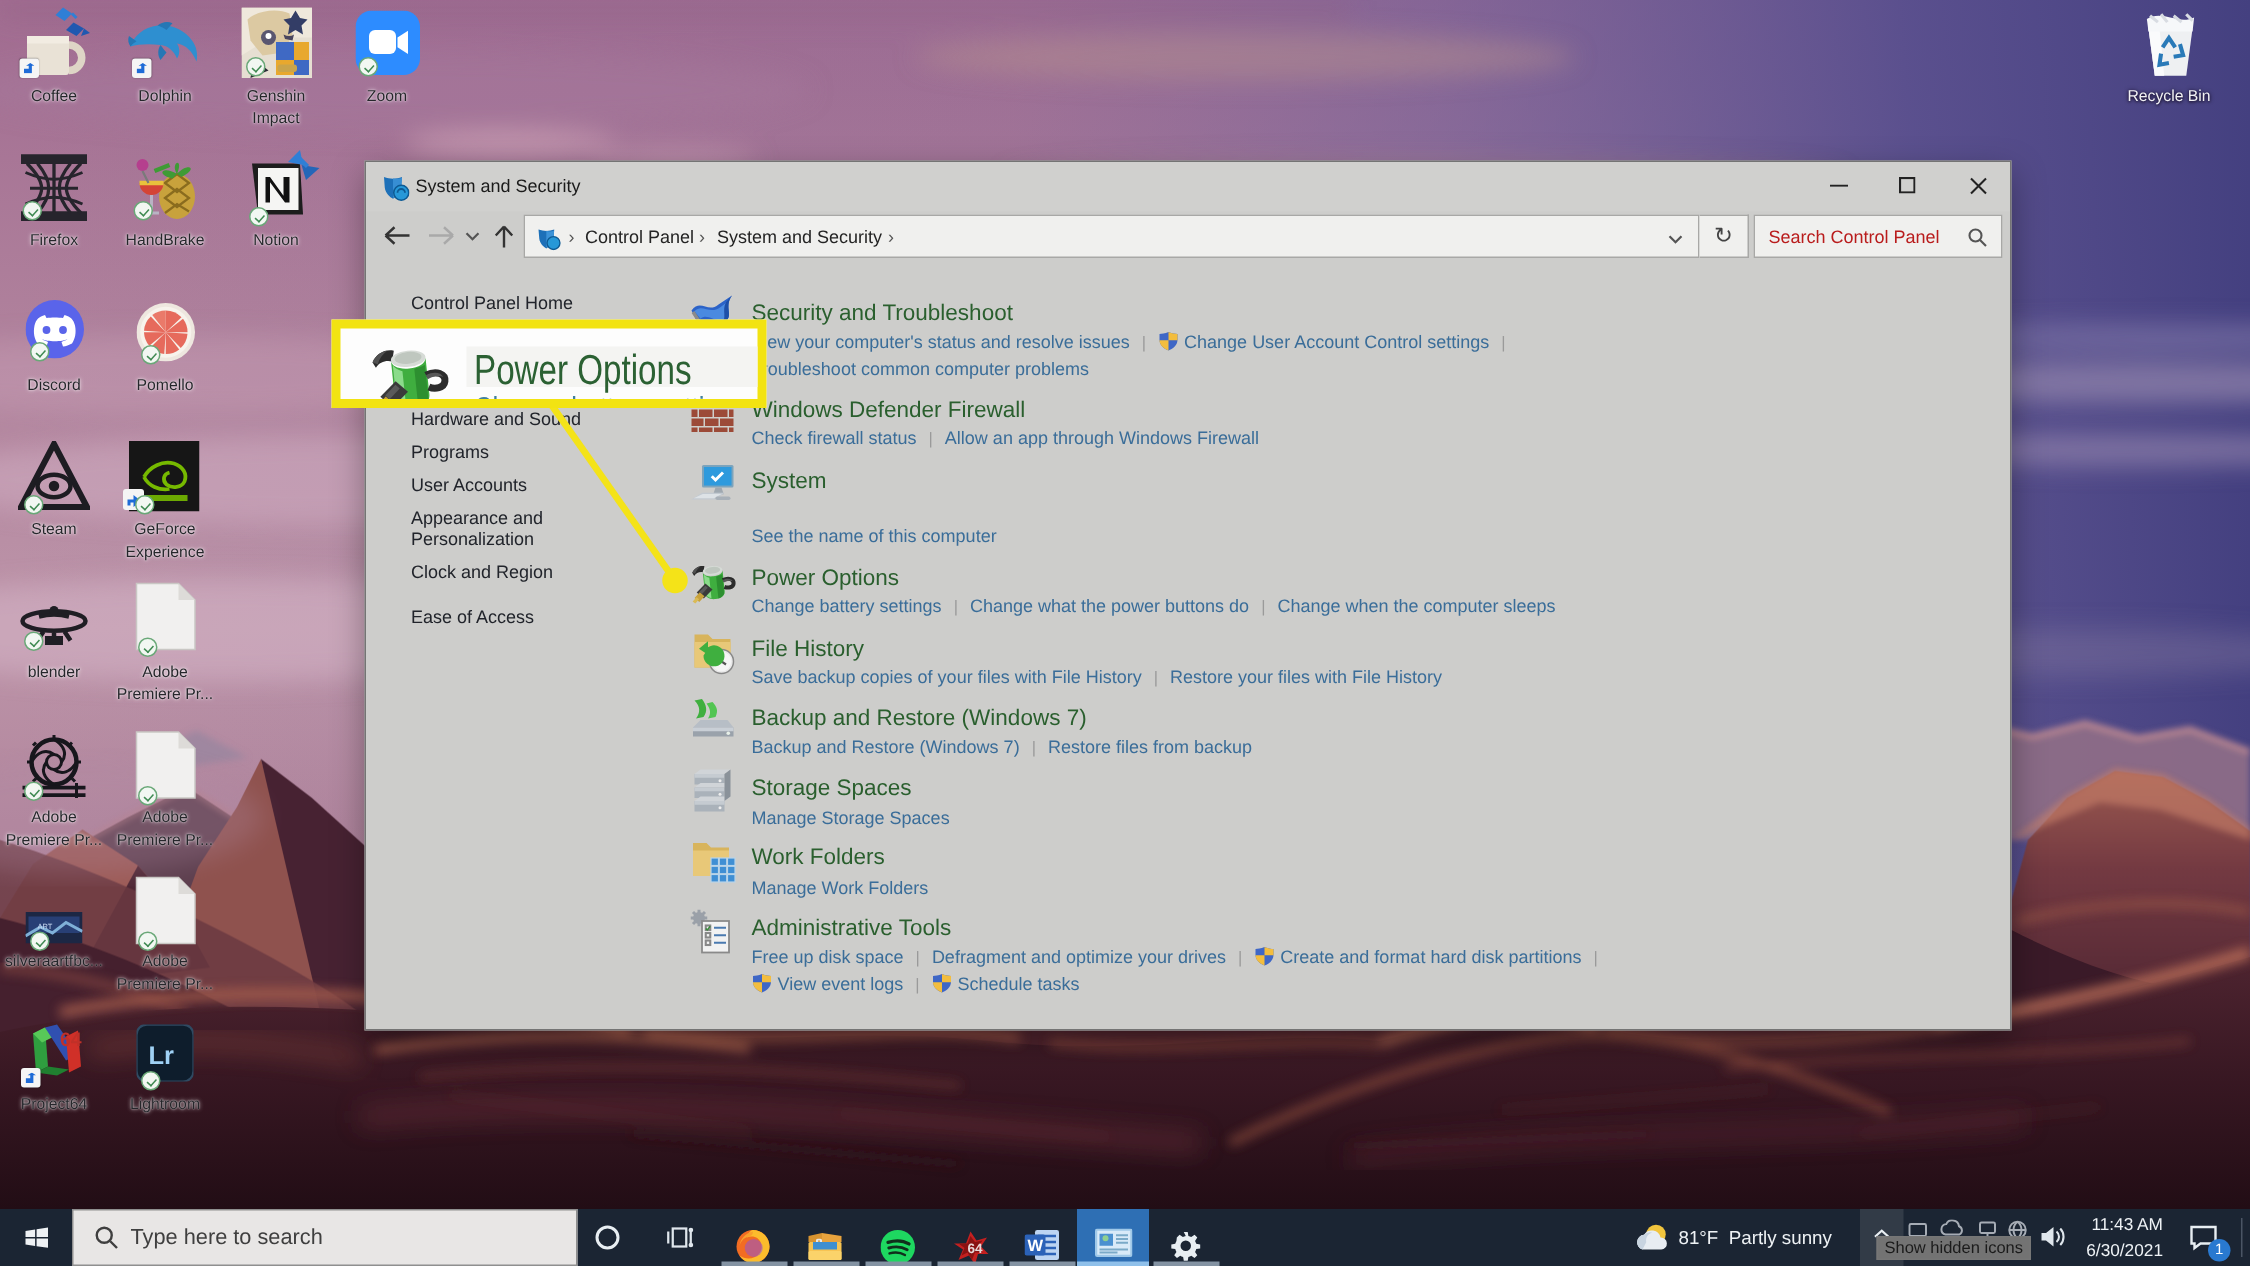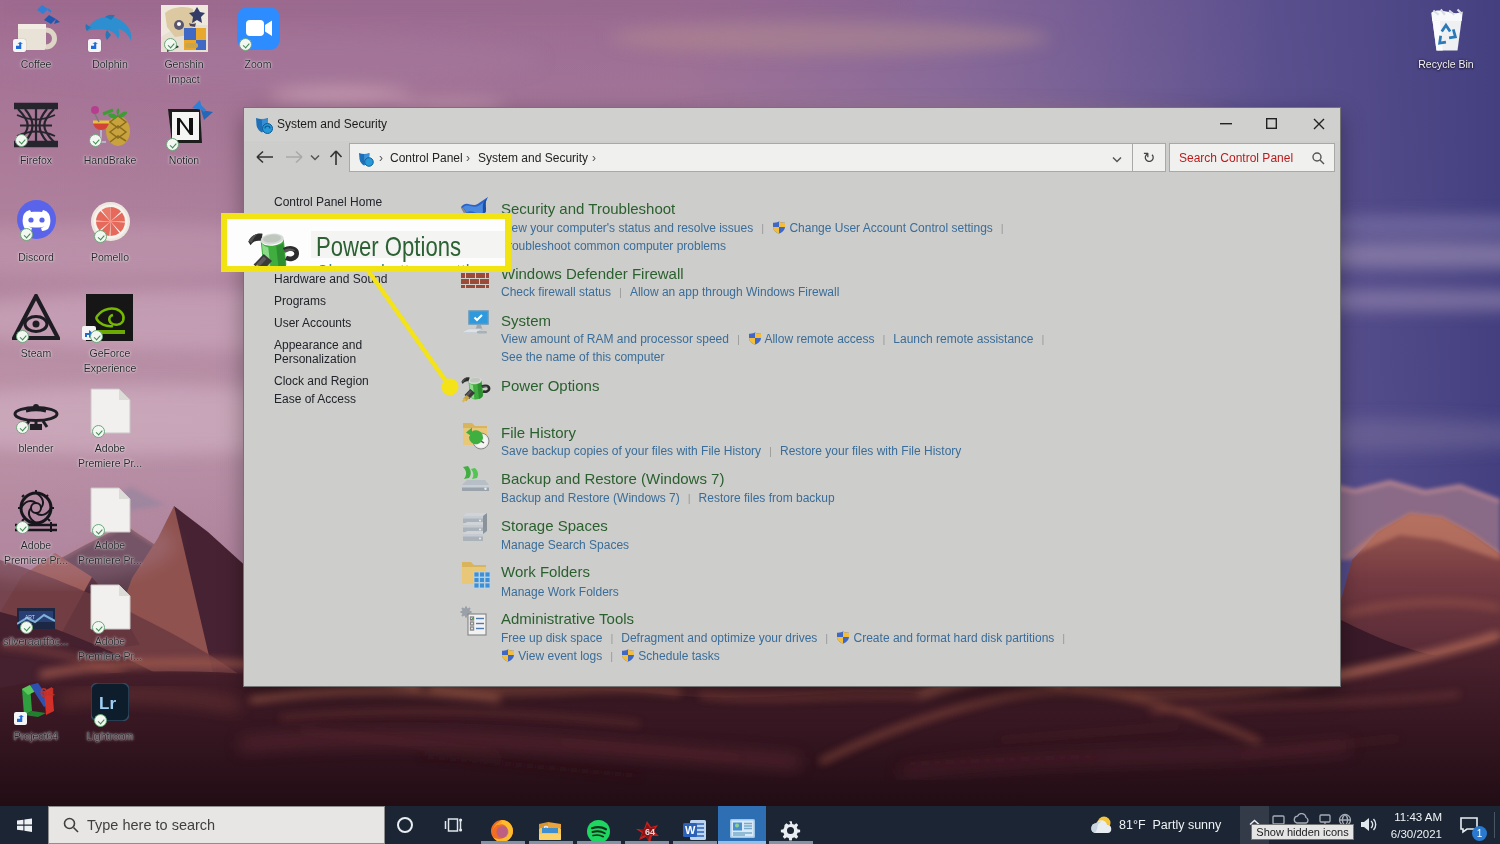--- a/index.html
+++ b/index.html
@@ -402,21 +402,21 @@
           <path d="M8,8 L12,12" stroke="#555" stroke-width="1.4"></path>
         </svg>
       </div>
 </div>
 <div class="sideitem" style="top:87px">Control Panel Home</div>
 <div class="sideitem" style="top:164px">Hardware and Sound</div>
 <div class="sideitem" style="top:186px">Programs</div>
 <div class="sideitem" style="top:208px">User Accounts</div>
 <div class="sideitem" style="top:230px">Appearance and<br>Personalization</div>
 <div class="sideitem" style="top:266px">Clock and Region</div>
-<div class="sideitem" style="top:284px">Ease of Access</div>
+<div class="sideitem" style="top:296px">Ease of Access</div>
 
 <svg class="cicon" style="top:87px" viewBox="0 0 32 32">
       <path d="M2,12 C8,4 13,14 20,8 L29,2 C24,9 29,14 26,18 C19,25 13,15 6,20 Z" fill="#2c63c8"></path>
       <path d="M4,12.5 C9,7 14,15 21,10 L27,5.5 C23.5,10 26.5,14 25,17 C19,22 13,13 8,17.5 Z" fill="#4a8ae0"></path>
       <path d="M29,2 C24,9 29,14 26,18 L22,21.5 C26,16.5 22,12 25,6.5 Z" fill="#1d4fa8"></path>
       <path d="M3,13 L15,31" stroke="#8a8a8a" stroke-width="2.2"></path>
     </svg>
 <div class="hd" style="top:92px">Security and Troubleshoot</div>
 <div class="lnk" style="top:113px">View your computer's status and resolve issues<span class="sep">|</span><svg width="14" height="13" viewBox="0 0 14 13" style="vertical-align:-2px">
         <path d="M7,0.4 C4.6,1.4 2.4,1.7 1,1.7 V5.5 C1,9.4 4.3,11.7 7,12.6 C9.7,11.7 13,9.4 13,5.5 V1.7 C11.6,1.7 9.4,1.4 7,0.4 Z" fill="#3f67c6"></path>
@@ -451,45 +451,41 @@
 <svg class="cicon" style="top:200px" viewBox="0 0 32 32">
       <rect x="9" y="2" width="21" height="15" rx="1" fill="#7da4bc"></rect>
       <rect x="10.3" y="3.3" width="18.4" height="12.4" fill="#2e9add"></rect>
       <path d="M15.5,9.5 l2.5,2.5 5,-5" stroke="#fff" stroke-width="2" fill="none"></path>
       <path d="M18,17 l-1.5,4.5 h7 l-1.5,-4.5 Z" fill="#9fa8b0"></path>
       <path d="M2,25 L9,20.5 H24 L18,25 Z" fill="#c3cad1"></path>
       <path d="M3.5,24.2 L9.5,21.3 H22 L17,24.2 Z" fill="#dde2e6"></path>
       <rect x="18" y="23" width="10" height="2.4" rx="1.2" fill="#a8b0b8"></rect>
     </svg>
 <div class="hd" style="top:204px">System</div>
-<div class="lnk" style="top:224px">View amount of RAM and processor speed<span class="sep">|</span><svg width="14" height="13" viewBox="0 0 14 13" style="vertical-align:-2px">
-        <path d="M7,0.4 C4.6,1.4 2.4,1.7 1,1.7 V5.5 C1,9.4 4.3,11.7 7,12.6 C9.7,11.7 13,9.4 13,5.5 V1.7 C11.6,1.7 9.4,1.4 7,0.4 Z" fill="#3f67c6"></path>
-        <path d="M7,0.4 C9.4,1.4 11.6,1.7 13,1.7 V5.9 H7 Z" fill="#f3bd3e"></path>
-        <path d="M7,5.9 H1 C1,9.4 4.3,11.7 7,12.6 Z" fill="#f3bd3e"></path>
-      </svg> Allow remote access<span class="sep">|</span>Launch remote assistance<span class="sep">|</span></div>
 <div class="lnk" style="top:242px">See the name of this computer</div>
 
 <svg class="cicon" style="top:264px" viewBox="0 0 30 30">
       <g transform="rotate(-6 15 15)">
         <path d="M3,8 C4.5,5 8,3.6 11,4.6 L10,8.4 C8,7.6 5.5,8 4,10 Z" fill="#2c2c2c"></path>
         <path d="M3,8 C4.2,5.8 6.3,4.5 8.6,4.4 C7,5.4 5.6,6.8 4.8,8.8 Z" fill="#505050"></path>
         <path d="M9.6,8 V21.5 C9.6,24 12.2,25.8 15.8,25.8 C19.4,25.8 22,24 22,21.5 V8 C22,10.2 19.4,11.5 15.8,11.5 C12.2,11.5 9.6,10.2 9.6,8 Z" fill="#3fae3f"></path>
         <path d="M10.1,9.8 V21.5 C10.1,23 11.4,24.4 13.3,25 V12.2 C11.9,11.7 10.8,10.9 10.1,9.8 Z" fill="#93e093" opacity="0.9"></path>
         <path d="M17.6,11.8 V25.6 C19.4,25.2 20.8,24.3 21.5,23 V10.8 C20.5,11.3 19.2,11.6 17.6,11.8 Z" fill="#2a8a2e" opacity="0.85"></path>
         <ellipse cx="15.8" cy="8" rx="6.2" ry="2.9" fill="#d6dbd6"></ellipse>
         <ellipse cx="15.8" cy="7.7" rx="4.8" ry="2.1" fill="#bfc7bf"></ellipse>
         <path d="M21.5,14.5 C25.5,13 28.6,14.8 28,17.4 C27.5,19.7 24.2,20 22.1,18.8" fill="none" stroke="#2c2c2c" stroke-width="2.5"></path>
         <path d="M21.5,14.5 C24.5,13.4 26.9,14.2 27.6,15.8 C26.4,15.1 24.2,15 22,16 Z" fill="#585858"></path>
         <path d="M4.5,20.5 l6,-5 4,4.2 -6,5 Z" fill="#3a3a3a"></path>
         <path d="M6.3,20.2 l4,-3.4 1.4,1.5 -4,3.4 Z" fill="#5a5a5a"></path>
         <path d="M2.8,23.8 l3.6,-3.2 2.7,2.8 -3.6,3.2 Z" fill="#c8a23c"></path>
         <path d="M1.4,25.8 l2.7,-2.4 1.5,1.5 -2.7,2.4 Z" fill="#daba55"></path>
       </g>
     </svg>
 <div class="hd" style="top:269px">Power Options</div>
+<div class="lnk" style="top:289px">Change battery settings<span class="sep">|</span>Change what the power buttons do<span class="sep">|</span>Change when the computer sleeps</div>
 
 <svg class="cicon" style="top:311px" viewBox="0 0 32 32">
       <path d="M4,4 H13 L16,7 H28 V26 H4 Z" fill="#d8b45c"></path>
       <path d="M4,9 H28 V26 H4 Z" fill="#e8c878"></path>
       <circle cx="22" cy="22" r="8" fill="#e8e8e8" stroke="#888" stroke-width="1"></circle>
       <circle cx="22" cy="22" r="6.5" fill="#f5f5f5"></circle>
       <path d="M22,17.5 V22 L25,24" stroke="#555" stroke-width="1.5" fill="none"></path>
       <path d="M10,18 a7,7 0 1 0 3,-5.5 l0,-4 -6,5 6,4 0,-4" fill="#3faf3f"></path>
     </svg>
 <div class="hd" style="top:316px">File History</div>
@@ -521,21 +517,21 @@
       </g>
       <g>
         <path d="M4,22 L8,19 H28 L24,22 Z" fill="#d0d4d8"></path>
         <rect x="4" y="22" width="20" height="7" fill="#aab2ba"></rect>
         <rect x="4" y="22" width="20" height="2.5" fill="#c5cbd1"></rect>
         <circle cx="21" cy="26.5" r="1" fill="#eee"></circle>
       </g>
       <path d="M24,4 L28,1 V19 L24,22 Z" fill="#8a929a"></path>
     </svg>
 <div class="hd" style="top:409px">Storage Spaces</div>
-<div class="lnk" style="top:430px">Manage Search Spaces</div>
+<div class="lnk" style="top:430px">Manage Storage Spaces</div>
 
 <svg class="cicon" style="top:450px" viewBox="0 0 32 32">
       <path d="M3,4 H12 L15,7 H27 V26 H3 Z" fill="#d8b45c"></path>
       <path d="M3,9 H27 V26 H3 Z" fill="#e8c878"></path>
       <g fill="#3f8fd4" stroke="#b8d4ea" stroke-width="0.8">
         <rect x="15" y="14" width="5" height="5"></rect>
         <rect x="20.5" y="14" width="5" height="5"></rect>
         <rect x="26" y="14" width="5" height="5"></rect>
         <rect x="15" y="19.5" width="5" height="5"></rect>
         <rect x="20.5" y="19.5" width="5" height="5"></rect>
@@ -709,21 +705,21 @@
         <rect x="48" y="2" width="10" height="7" rx="1"></rect>
         <path d="M46,12 h14 M53,9 v3"></path>
         <circle cx="73" cy="7" r="5.5"></circle>
         <path d="M67.5,7 h11 M73,1.5 a7,7 0 0 1 0,11 M73,1.5 a7,7 0 0 0 0,11"></path>
       </g>
     </svg>
 <svg class="abs" style="left:1360px;top:11px" width="17" height="15">
       <path d="M1,5 H4 L9,1 V14 L4,10 H1 Z" fill="#dfe6ec"></path>
       <path d="M11,4 a4.5,4.5 0 0 1 0,7 M13.5,2 a8,8 0 0 1 0,11" stroke="#dfe6ec" stroke-width="1.4" fill="none"></path>
     </svg>
-<div class="abs" style="left:1251px;top:18px;width:103px;height:16px;background:#e5e5e5;border:1px solid #767676;font-size:11px;color:#1b1b1b;text-align:center;line-height:15px">Show hidden icons</div>
+<div class="abs" style="left:1251px;top:18px;width:103px;height:16px;background:#737373;border:1px solid #767676;font-size:11px;color:#1b1b1b;text-align:center;line-height:15px">Show hidden icons</div>
 <div class="abs" style="left:1376px;top:3px;width:66px;text-align:right;font-size:11.5px;color:#eef2f5;line-height:16.5px">11:43 AM<br>6/30/2021</div>
 <svg class="abs" style="left:1459px;top:10px" width="22" height="19">
       <path d="M2,2 H18 V13 H8 L4,16 V13 H2 Z" fill="none" stroke="#e8eef2" stroke-width="1.6"></path>
       <path d="M2,2 H18 V13 H8 L4,16 V13 H2 Z" fill="#1b2533" fill-opacity="0"></path>
     </svg>
 <div class="abs" style="left:1472px;top:20px;width:15px;height:15px;border-radius:50%;background:#2979d0;color:#fff;font-size:10px;text-align:center;line-height:15px">1</div>
 <div class="abs" style="left:1494px;top:6px;width:1px;height:26px;background:#4a5564"></div>
 </div>
 
 </body></html>

